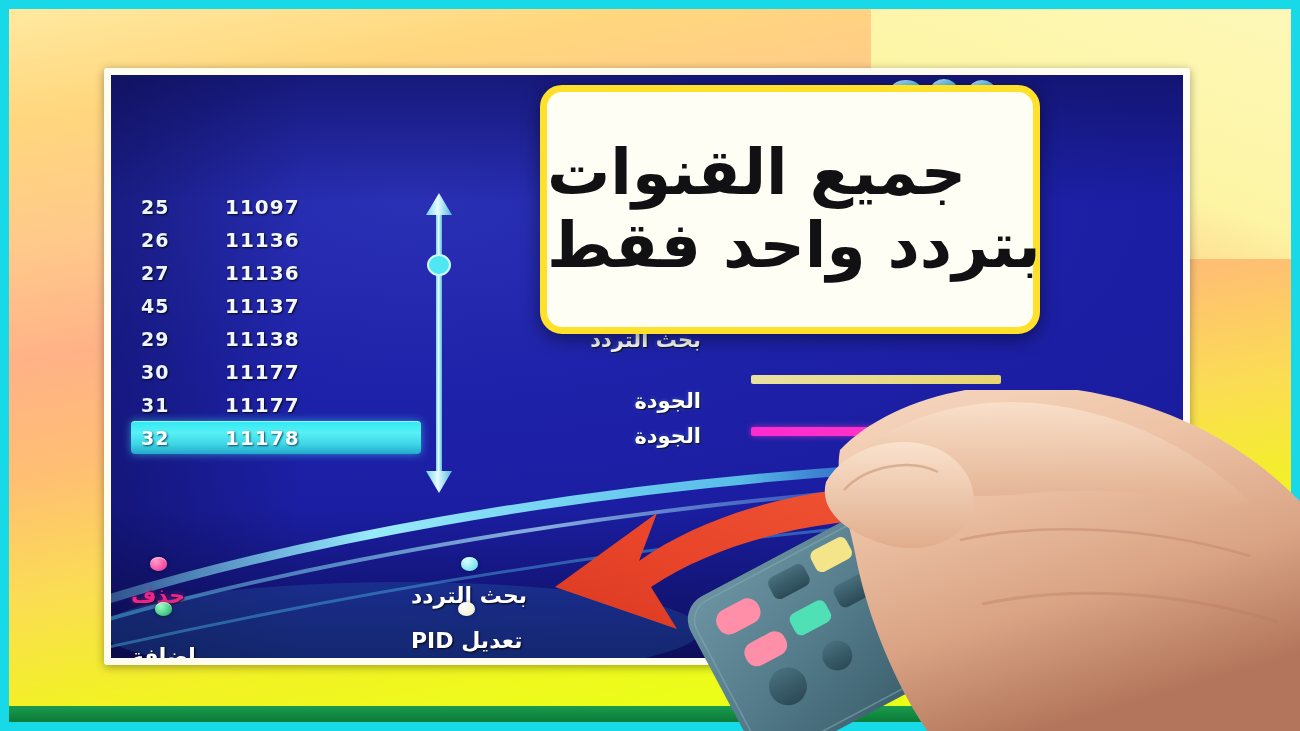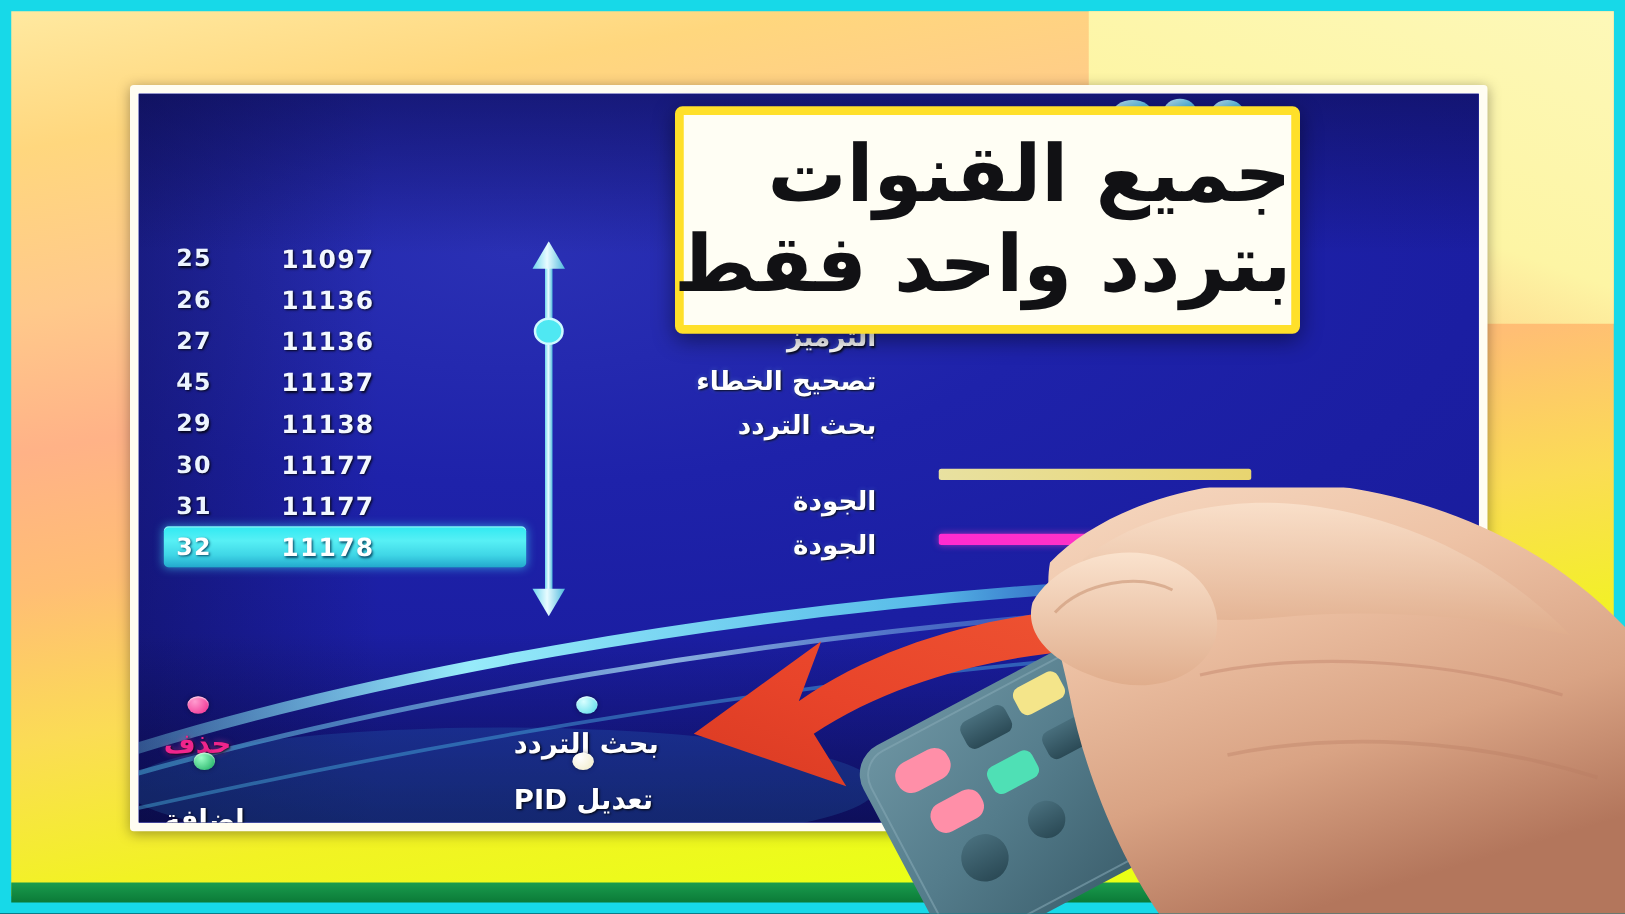--- a/index.html
+++ b/index.html
@@ -228,27 +228,27 @@
   #opt-search .txt{ color:#ffffff; }
 
   #opt-pid{ left:300px; top:527px; }
   #opt-pid .dot{ background:radial-gradient(circle at 35% 30%, #ffffff, #efeac4); }
   #opt-pid .txt{ color:#ffffff; }
 
   
   #banner{
     position:absolute;
     left:540px; top:85px;
-    width:500px; height:182px;
+    width:500px; height:249px;
     background:#fffef4;
     border:7px solid #ffe02a;
-    border-radius:6px;
+    border-radius:22px;
     box-shadow:0 5px 18px rgba(0,0,0,.45);
     display:flex; flex-direction:column;
-    align-items:flex-end; justify-content:center;
+    align-items:flex-start; justify-content:center;
     gap:4px;
     z-index:6;
   }
   .banner-line{
     font-family:"DejaVu Sans","Liberation Sans",sans-serif;
     direction:rtl;
     font-size:63px;
     font-weight:700;
     color:#111114;
     line-height:1.08;

